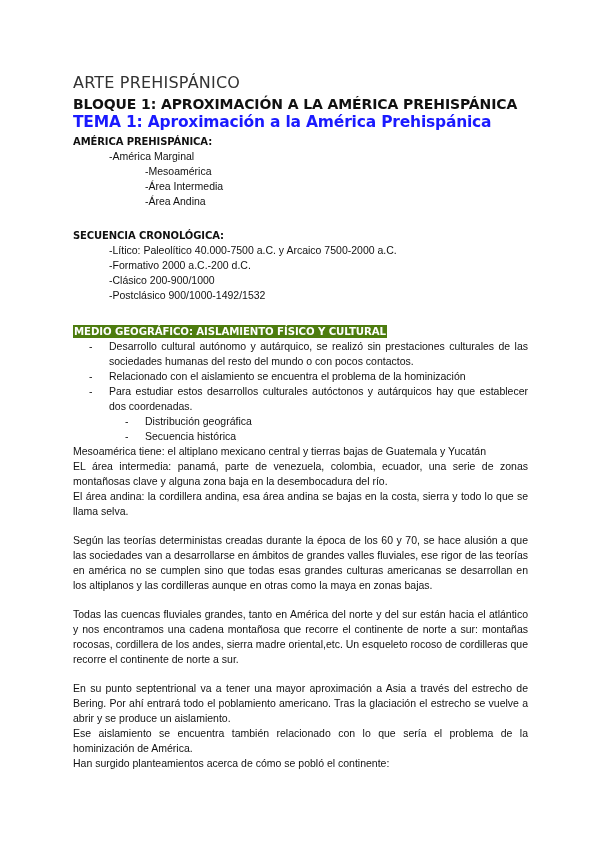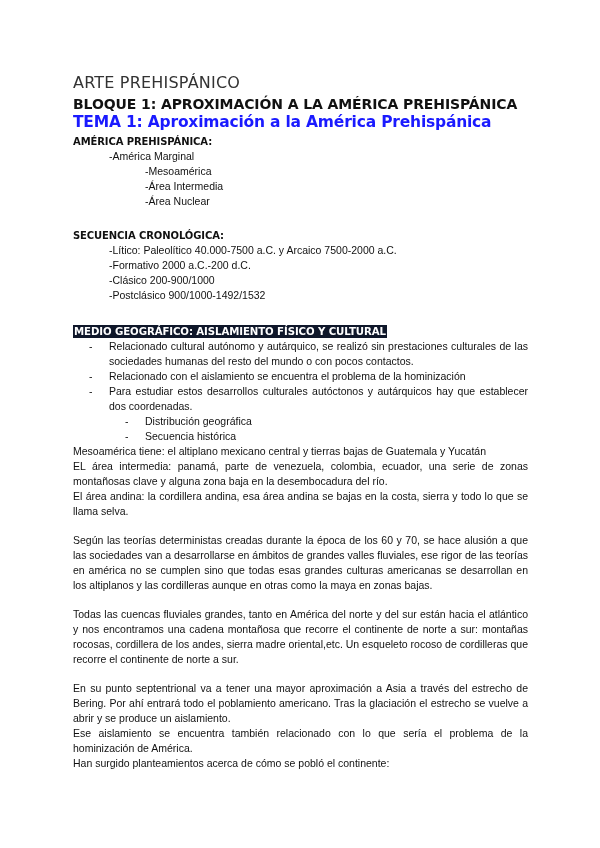--- a/index.html
+++ b/index.html
@@ -30,21 +30,21 @@
     .section-heading {
       font-family: "DejaVu Sans", sans-serif; font-weight: bold;
       font-size: 10px; color: #111; line-height: 14px; letter-spacing: -0.1px; margin-top: 6px;
     }
     .line { font-size: 10.5px; line-height: 15px; color: #111; }
     .indent1 { padding-left: 36px; }
     .indent2 { padding-left: 72px; }
     .gap-14 { height: 14px; }
     .gap-18 { height: 18px; }
     .highlight-heading {
-      display: inline-block; background: #0f172a; color: #ffffff;
+      display: inline-block; background: #4d7c0f; color: #ffffff;
       font-family: "DejaVu Sans", sans-serif; font-weight: bold;
       font-size: 10.2px; line-height: 13px; padding: 0 1px; letter-spacing: -0.1px;
     }
     .bullet {
       position: relative; padding-left: 36px; font-size: 10.5px;
       line-height: 15px; text-align: justify; color: #111;
     }
     .bullet .dash {
       position: absolute; left: 16px; top: 0;
     }
@@ -60,21 +60,21 @@
 
     <h1 class="doc-title">ARTE PREHISPÁNICO</h1>
     <div class="bloque">BLOQUE 1: APROXIMACIÓN A LA AMÉRICA PREHISPÁNICA</div>
     <div class="tema">TEMA 1: Aproximación a la América Prehispánica</div>
 
     <div class="section-heading" style="margin-top:2px;">AMÉRICA PREHISPÁNICA:</div>
     <div>
       <div class="line indent1">-América Marginal</div>
       <div class="line indent2">-Mesoamérica</div>
       <div class="line indent2">-Área Intermedia</div>
-      <div class="line indent2">-Área Nuclear</div>
+      <div class="line indent2">-Área Andina</div>
     </div>
 
     <div class="gap-14"></div>
 
     <div class="section-heading">SECUENCIA CRONOLÓGICA:</div>
     <div>
       <div class="line indent1">-Lítico: Paleolítico 40.000-7500 a.C. y Arcaico 7500-2000 a.C.</div>
       <div class="line indent1">-Formativo 2000 a.C.-200 d.C.</div>
       <div class="line indent1">-Clásico 200-900/1000</div>
       <div class="line indent1">-Postclásico 900/1000-1492/1532</div>
@@ -82,21 +82,21 @@
 
     <div class="gap-18"></div>
 
     <div>
       <span class="highlight-heading">MEDIO GEOGRÁFICO: AISLAMIENTO FÍSICO Y CULTURAL</span>
     </div>
 
     <div>
       <div class="bullet">
         <span class="dash">-</span>
-        <span>Relacionado cultural autónomo y autárquico, se realizó sin prestaciones culturales de las sociedades humanas del resto del mundo o con pocos contactos.</span>
+        <span>Desarrollo cultural autónomo y autárquico, se realizó sin prestaciones culturales de las sociedades humanas del resto del mundo o con pocos contactos.</span>
       </div>
       <div class="bullet">
         <span class="dash">-</span>
         <span>Relacionado con el aislamiento se encuentra el problema de la hominización</span>
       </div>
       <div class="bullet">
         <span class="dash">-</span>
         <span>Para estudiar estos desarrollos culturales autóctonos y autárquicos hay que establecer dos coordenadas.</span>
       </div>
       <div class="bullet sub">

